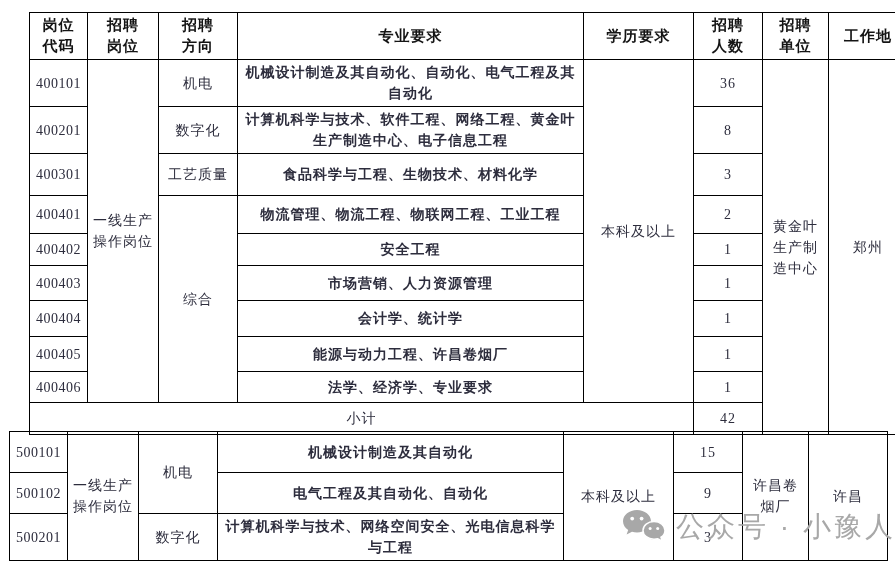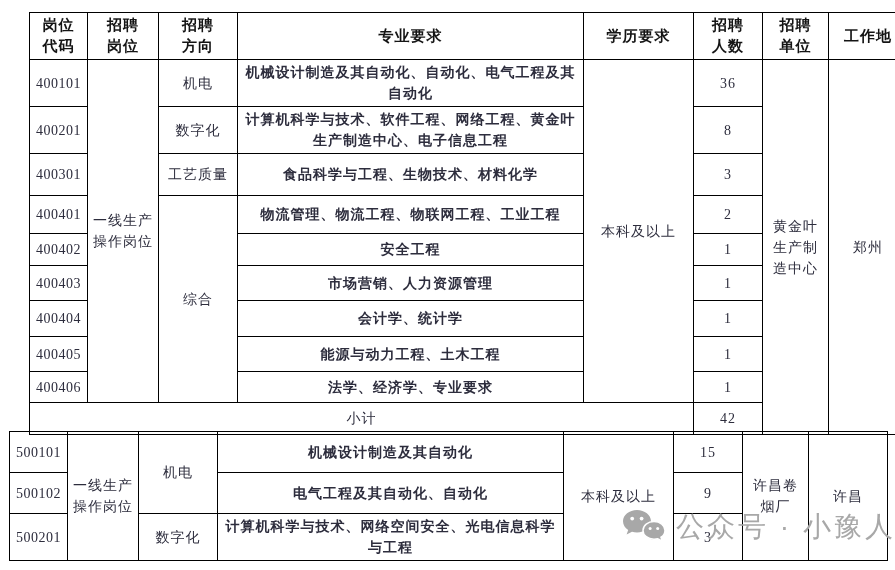--- a/index.html
+++ b/index.html
@@ -128,21 +128,21 @@
       <td class="cell major">市场营销、人力资源管理</td>
       <td class="cell">1</td>
     </tr>
     <tr style="height:36px">
       <td class="cell code">400404</td>
       <td class="cell major">会计学、统计学</td>
       <td class="cell">1</td>
     </tr>
     <tr style="height:35px">
       <td class="cell code">400405</td>
-      <td class="cell major">能源与动力工程、土木工程</td>
+      <td class="cell major">能源与动力工程、许昌卷烟厂</td>
       <td class="cell">1</td>
     </tr>
     <tr style="height:31px">
       <td class="cell code">400406</td>
       <td class="cell major">法学、经济学、专业要求</td>
       <td class="cell">1</td>
     </tr>
     <tr style="height:32px">
       <td class="cell" colspan="5">小计</td>
       <td class="cell">42</td>

